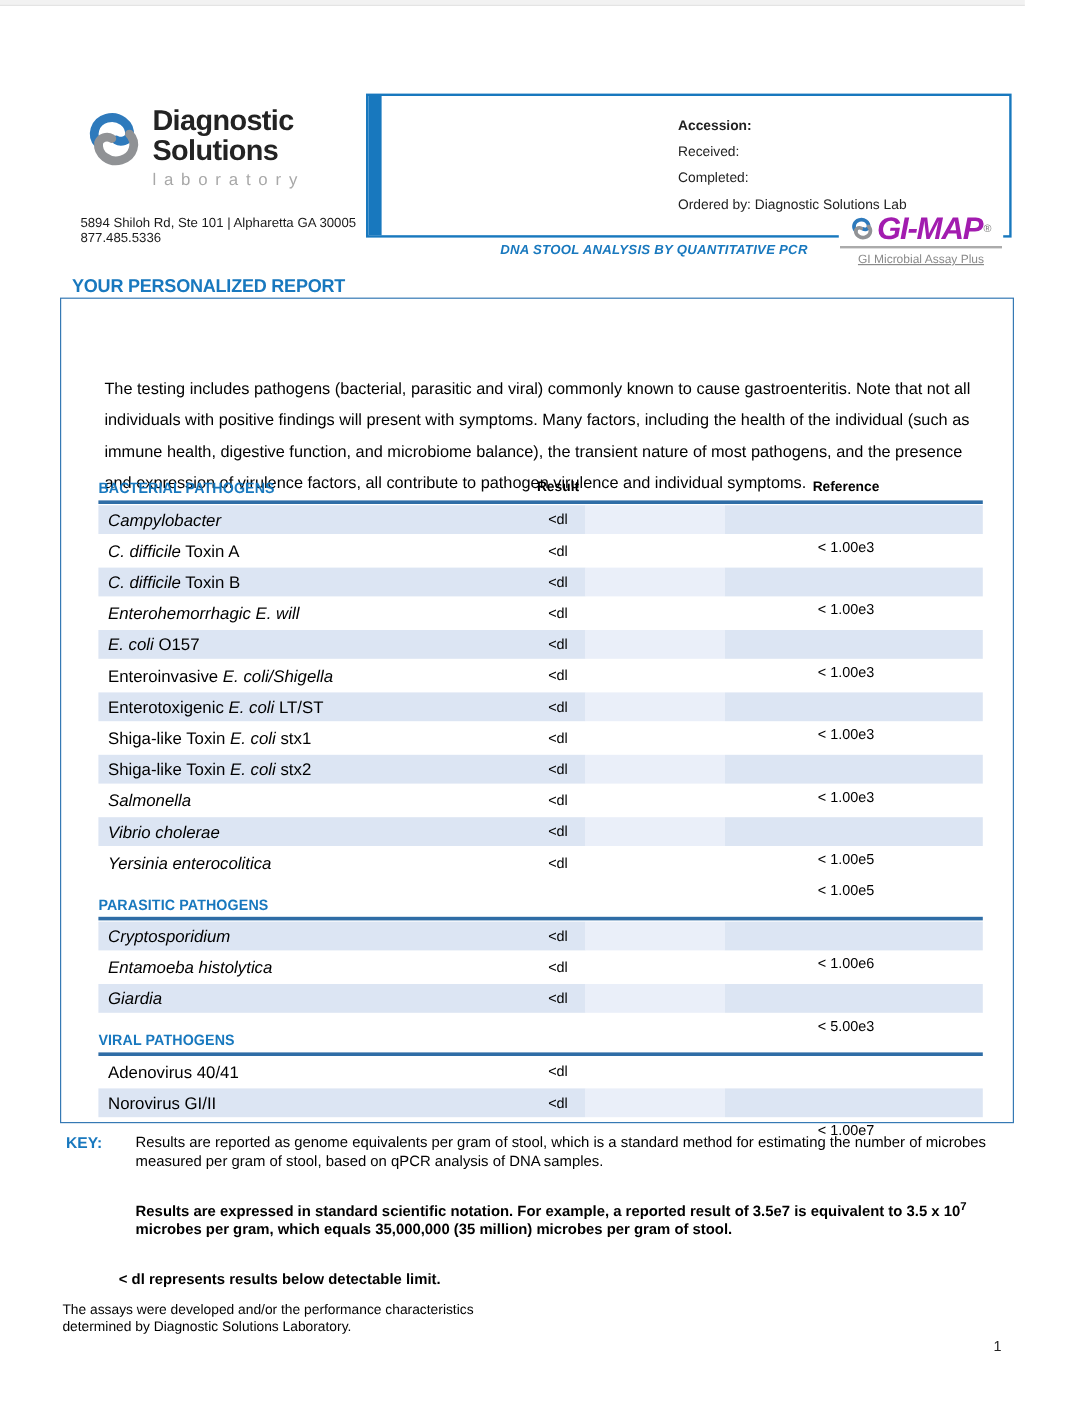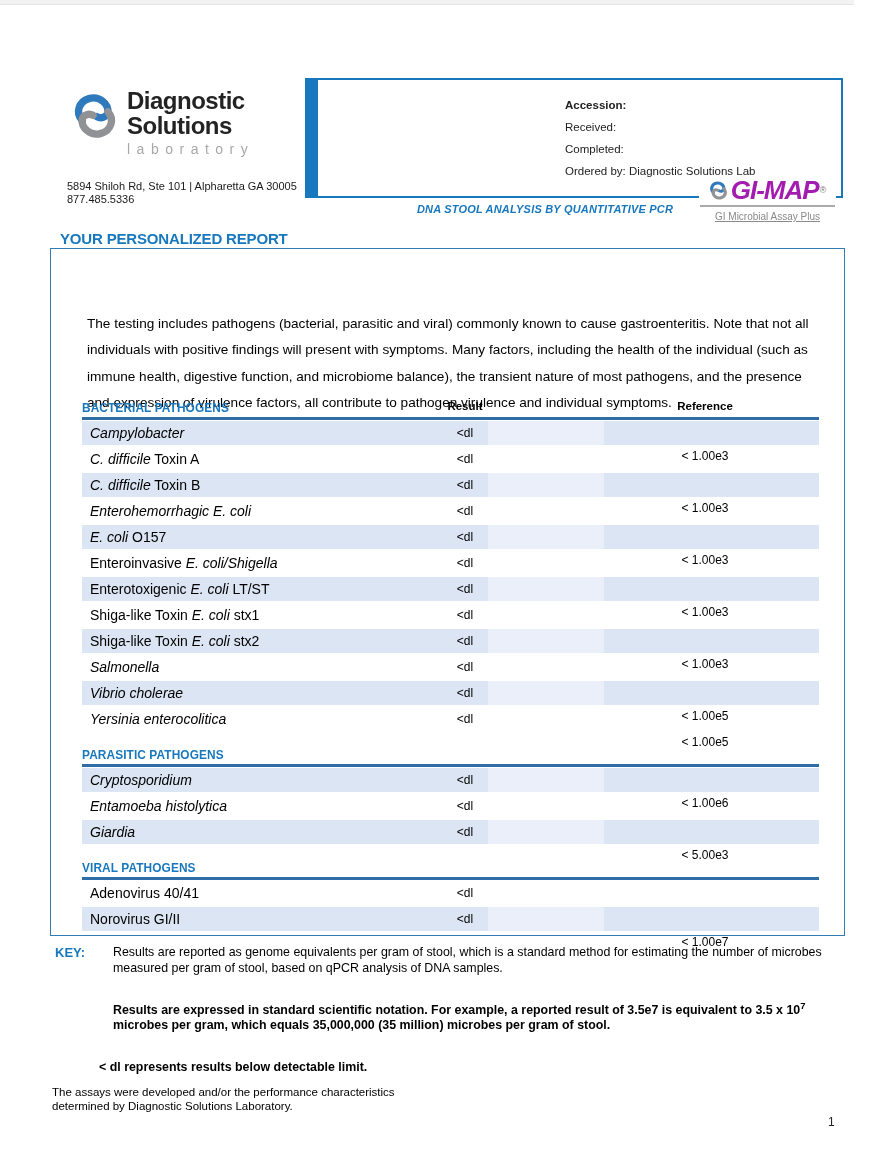--- a/index.html
+++ b/index.html
@@ -142,21 +142,21 @@
           </div>
           <div class="prow">
             <div class="bgA" style="background: rgb(220, 229, 243);"></div>
             <div class="bgGap" style="background: rgb(234, 239, 249);"></div>
             <div class="bgB" style="background: rgb(220, 229, 243);"></div>
             <div class="prow-name"><span class="it">C. difficile</span><span> Toxin B</span></div>
             <div class="prow-result">&lt;dl</div>
             <div class="prow-ref">&lt; 1.00e3</div>
           </div>
           <div class="prow">
-            <div class="prow-name"><span class="it">Enterohemorrhagic E. coli</span></div>
+            <div class="prow-name"><span class="it">Enterohemorrhagic E. will</span></div>
             <div class="prow-result">&lt;dl</div>
             <div class="prow-ref">&lt; 1.00e3</div>
           </div>
           <div class="prow">
             <div class="bgA" style="background: rgb(220, 229, 243);"></div>
             <div class="bgGap" style="background: rgb(234, 239, 249);"></div>
             <div class="bgB" style="background: rgb(220, 229, 243);"></div>
             <div class="prow-name"><span class="it">E. coli</span><span> O157</span></div>
             <div class="prow-result">&lt;dl</div>
             <div class="prow-ref">&lt; 1.00e3</div>

